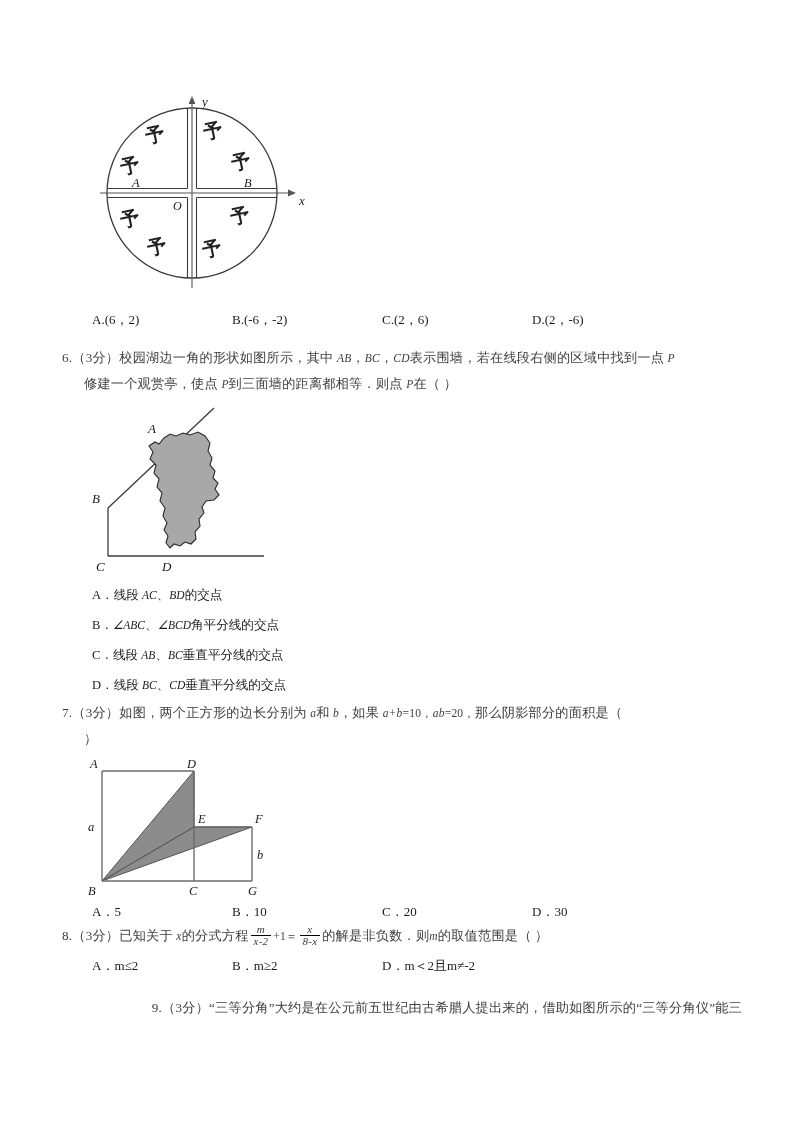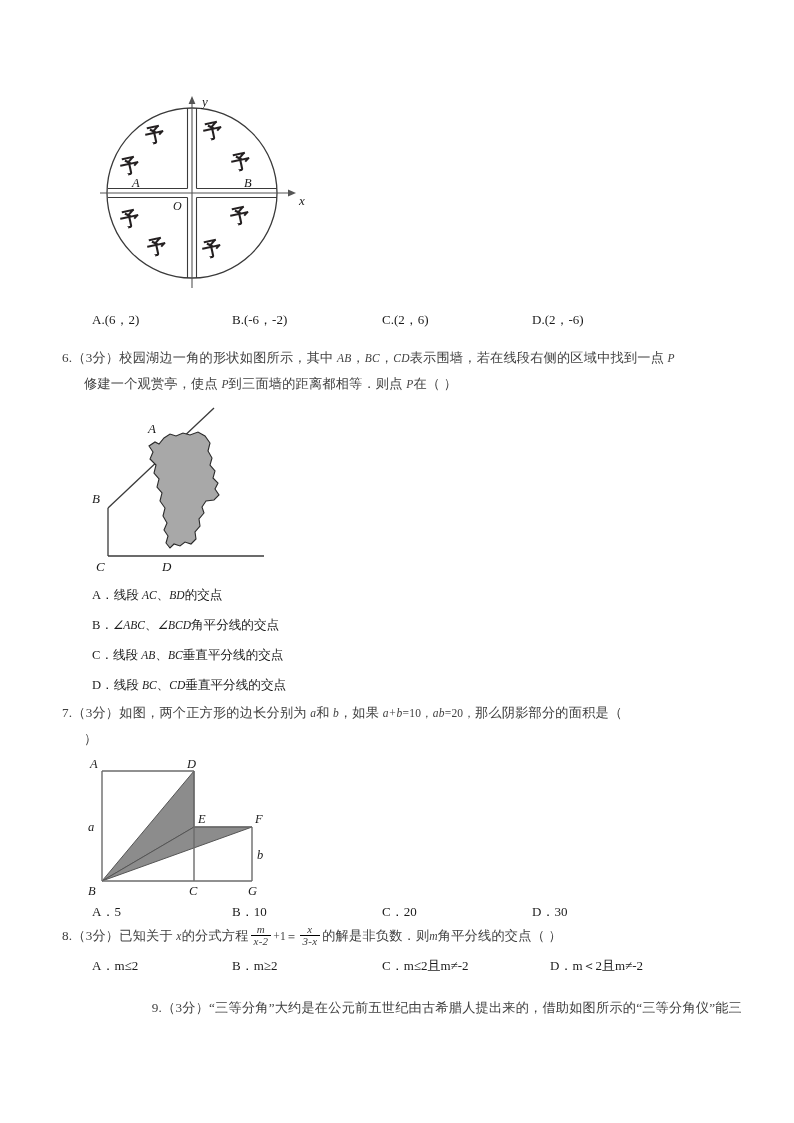--- a/index.html
+++ b/index.html
@@ -230,27 +230,26 @@
     </div>
 
     <div class="opts" style="margin-top:2px;">
       <div class="opt-a">A．5</div>
       <div class="opt-b">B．10</div>
       <div class="opt-c">C．20</div>
       <div class="opt-d">D．30</div>
     </div>
 
     <div class="qline" style="">
-      <span class="qnum">8.</span><span>（3分）</span><span>已知关于 </span><span class="it sm">x</span><span>的分式方程</span><span class="frac"><span class="num it">m</span><span class="den it">x-2</span></span><span class="sm">+1＝</span><span class="frac"><span class="num it">x</span><span class="den it">3-x</span></span><span>的解是非负数．则</span><span class="it sm">m</span><span>角平分线的交点（      ）</span>
+      <span class="qnum">8.</span><span>（3分）</span><span>已知关于 </span><span class="it sm">x</span><span>的分式方程</span><span class="frac"><span class="num it">m</span><span class="den it">x-2</span></span><span class="sm">+1＝</span><span class="frac"><span class="num it">x</span><span class="den it">8-x</span></span><span>的解是非负数．则</span><span class="it sm">m</span><span>的取值范围是（      ）</span>
     </div>
 
     <div class="opts" style="margin-top:6px;">
       <div class="opt-a">A．m≤2</div>
       <div class="opt-b">B．m≥2</div>
-      <div style="width:168px;">C．m≤2且m≠-2</div>
       <div>D．m＜2且m≠-2</div>
     </div>
 
     <div class="qline" style="margin-top:18px;text-align:right;">
       <span class="qnum">9.</span><span>（3分）</span><span>“三等分角”大约是在公元前五世纪由古希腊人提出来的，借助如图所示的“三等分角仪”能三</span>
     </div>
 
   </div>
 </div>
 

